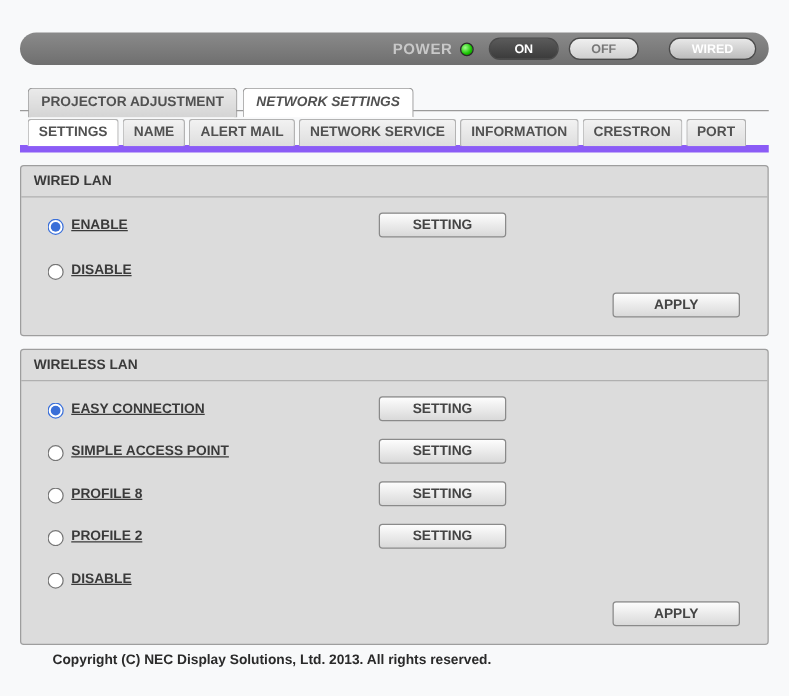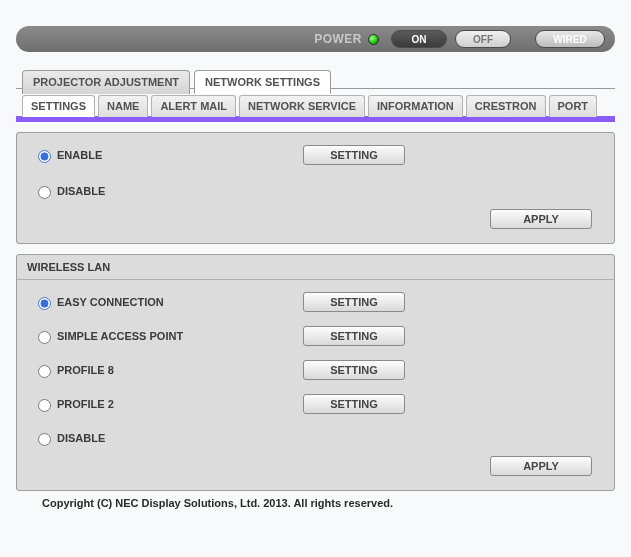--- a/index.html
+++ b/index.html
@@ -83,20 +83,21 @@
     font-weight: bold;
     color: #515151;
     margin-right: 4px;
     cursor: pointer;
     position: relative;
     top: 6px;
   }
   .tab1.active {
     background: #fff;
     border-bottom: 1px solid #fff;
+    font-style: italic;
   }
 
   .tabs-level2 {
     display: flex;
     border-bottom: 6px solid #8b5cf6;
     margin-top: 5px;
     padding-left: 6px;
   }
   .tab2 {
     border: 1px solid #b3b3b3;
@@ -139,20 +140,21 @@
     min-height: 28px;
   }
   .row .radiolabel {
     display: flex;
     align-items: center;
     font-weight: bold;
     font-size: 11px;
     color: #3a3a3a;
     width: 270px;
     cursor: pointer;
+    text-decoration: underline;
   }
   .row input[type=radio] { margin-right: 6px; cursor: pointer; }
   .btn {
     border: 1px solid #8a8a8a;
     border-radius: 3px;
     background: linear-gradient(#fdfdfd, #d9d9d9);
     font-weight: bold;
     font-size: 11px;
     color: #444;
     padding: 3px 0;
@@ -198,20 +200,21 @@
     <div class="tab2 active">SETTINGS</div>
     <div class="tab2">NAME</div>
     <div class="tab2">ALERT MAIL</div>
     <div class="tab2">NETWORK SERVICE</div>
     <div class="tab2">INFORMATION</div>
     <div class="tab2">CRESTRON</div>
     <div class="tab2">PORT</div>
   </div>
 
   <div class="panel">
+    <div class="panel-title">WIRED LAN</div>
     <div class="panel-body">
       <div class="row">
         <label class="radiolabel">
           <input type="radio" name="wired" checked="" style="">
           <span>ENABLE</span>
         </label>
         <div class="btn">SETTING</div>
       </div>
       <div class="row" style="margin-top:8px;">
         <label class="radiolabel">

